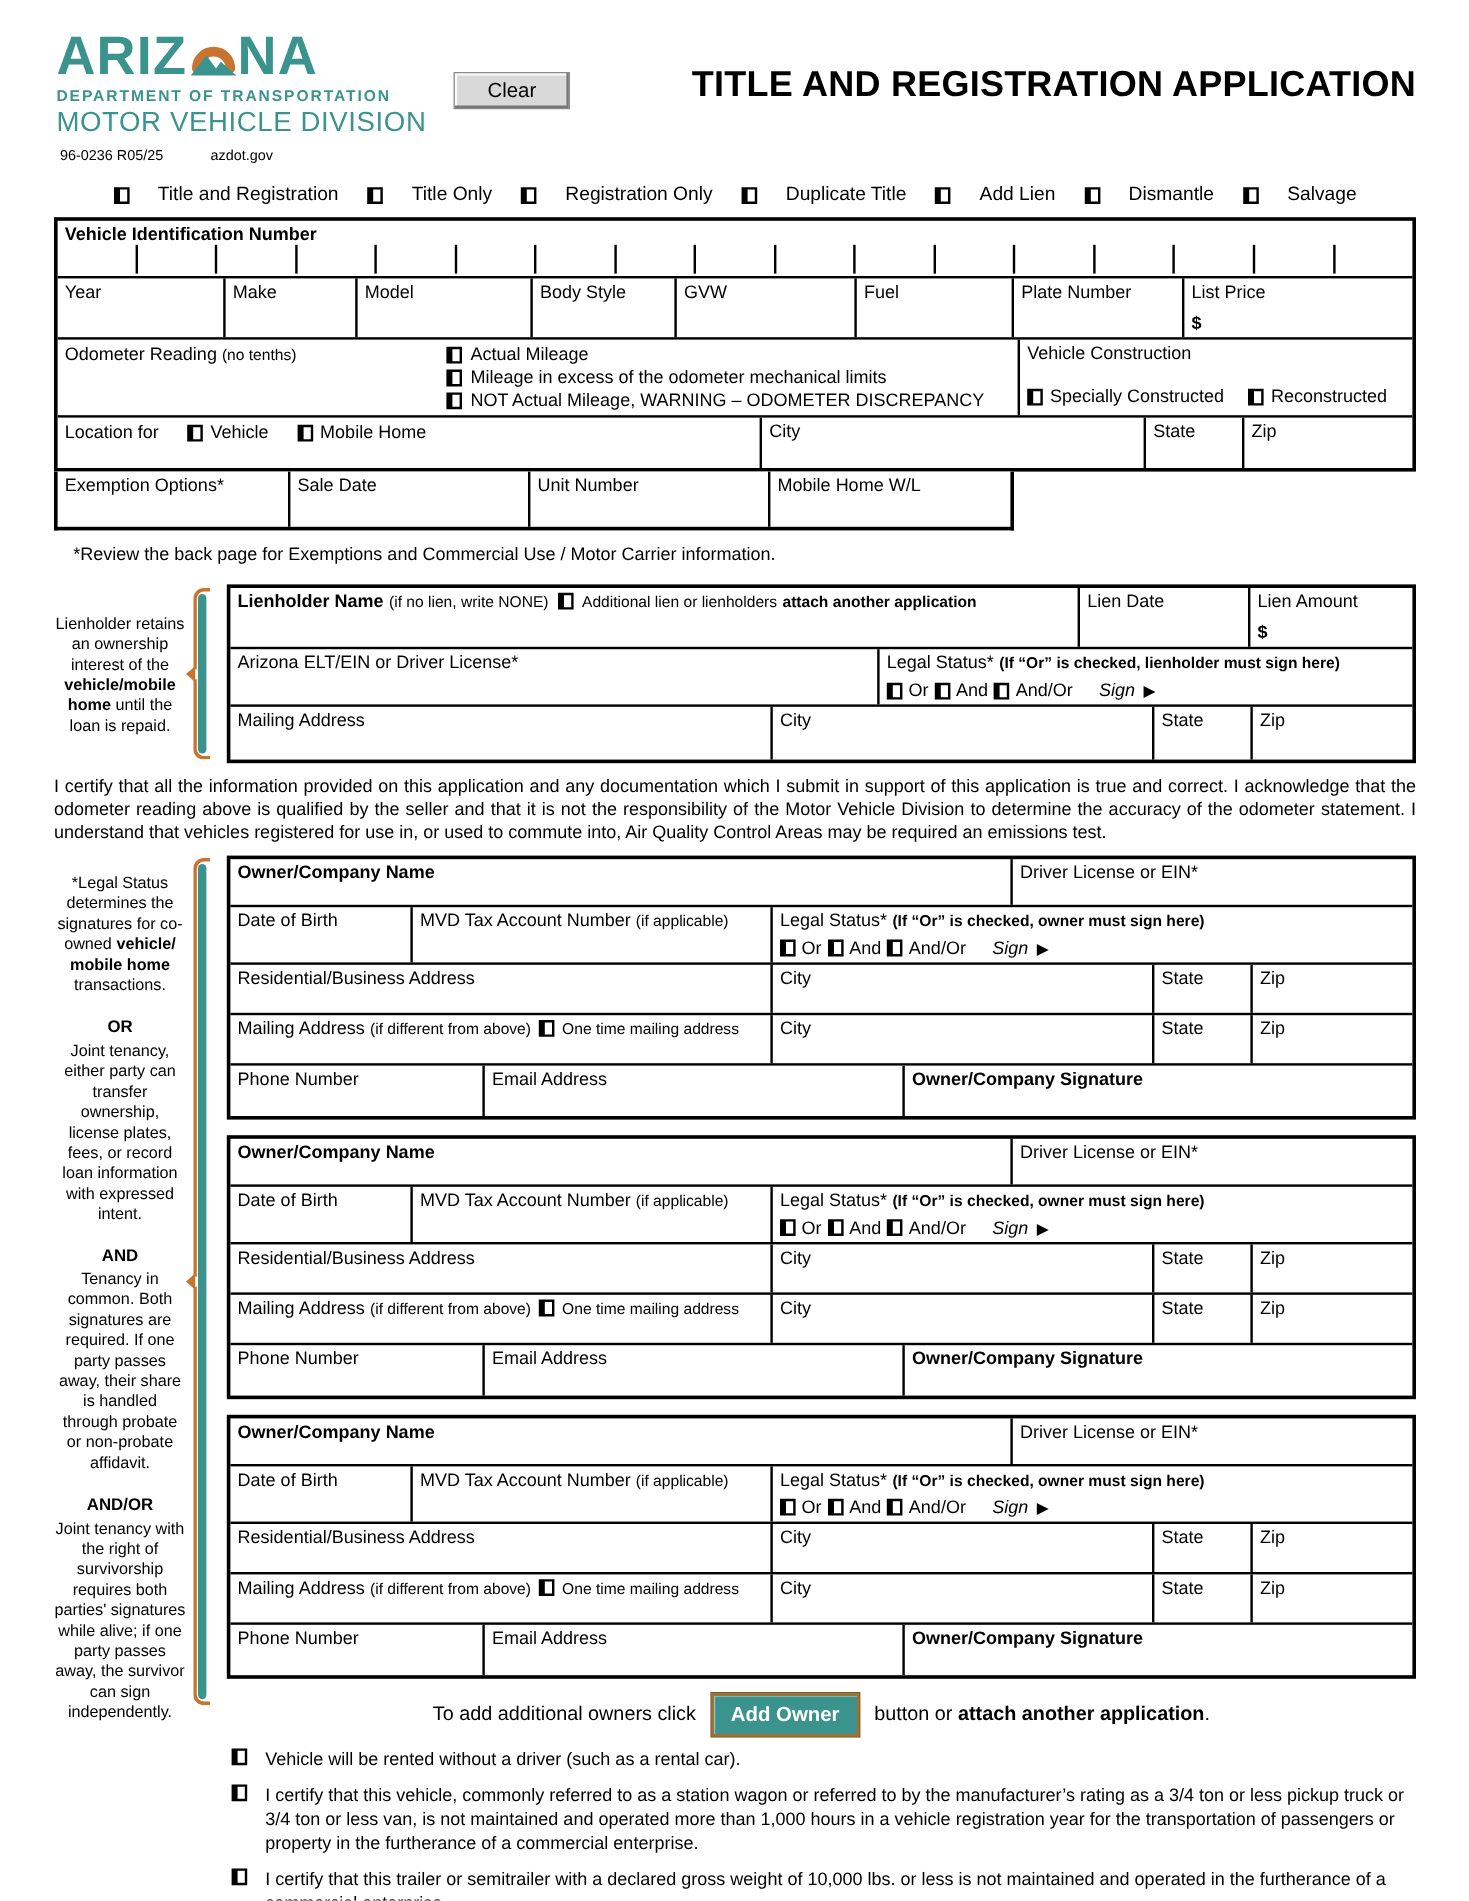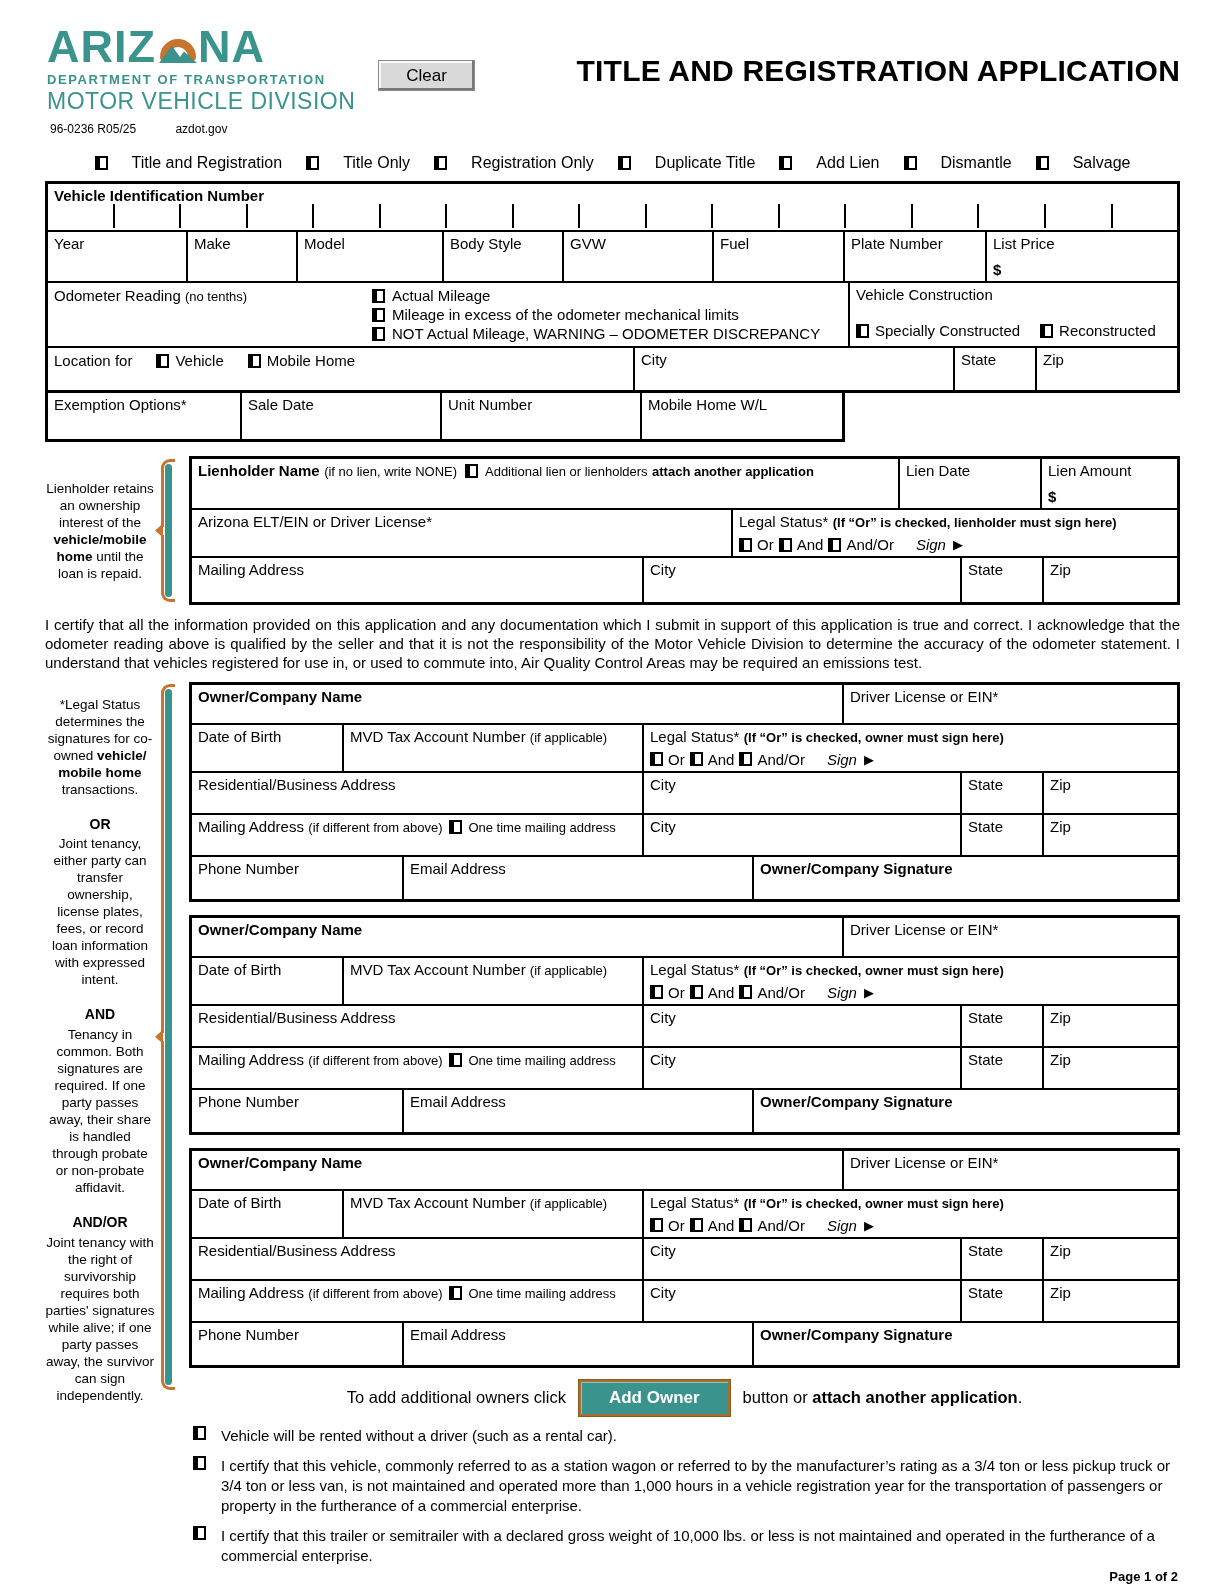--- a/index.html
+++ b/index.html
@@ -108,21 +108,21 @@
   
   .owner-main{flex:1;}
   .owner-block{margin-bottom:13px;}
   .owner-block:last-of-type{margin-bottom:0;}
 
   
   .add-owner-row{display:flex;align-items:center;justify-content:center;gap:13px;margin:12px 0 4px;font-size:16.5px;}
   .add-owner-btn{
     background:var(--teal);color:#fff;font-weight:bold;font-size:17px;
     font-family:"Liberation Sans",sans-serif;
-    padding:6px 28px;border:2px solid #A5702F;cursor:pointer;
+    padding:6px 14px;border:2px solid #A5702F;cursor:pointer;
     box-shadow:0 0 0 1px #8a5a24, inset 1px 1px 0 rgba(255,255,255,.45);
   }
   .cert-item{display:flex;align-items:flex-start;gap:15px;margin-top:10px;font-size:15px;line-height:1.34;}
   .cert-item .cb{margin-left:4px;}
   .page-label{text-align:right;font-weight:bold;font-size:13px;margin-top:3px;padding-right:2px;}
 </style>
 </head>
 <body>
 
 <div class="page">
@@ -270,20 +270,21 @@
 
     <div class="ex-row">
       <div class="t ex-table">
         <div class="r first" style="min-height:46px">
           <div class="c lbl" style="width:192px"><span>Exemption Options*</span></div>
           <div class="c lbl" style="width:200px"><span>Sale Date</span></div>
           <div class="c lbl" style="width:200px"><span>Unit Number</span></div>
           <div class="c lbl grow"><span>Mobile Home W/L</span></div>
         </div>
       </div>
+      <div class="review">*Review the back page for Exemptions and Commercial Use / Motor Carrier information.</div>
     </div>
 
     <div class="side-region" style="margin-top:14px">
       <div class="side-col lien-side">
         <div class="side-note">
           <span>Lienholder retains an ownership interest of the </span><span class="b">vehicle/mobile home</span><span> until the loan is repaid.</span>
         </div>
       </div>
       <div class="brace-col">
         <div class="brace lien-brace">

